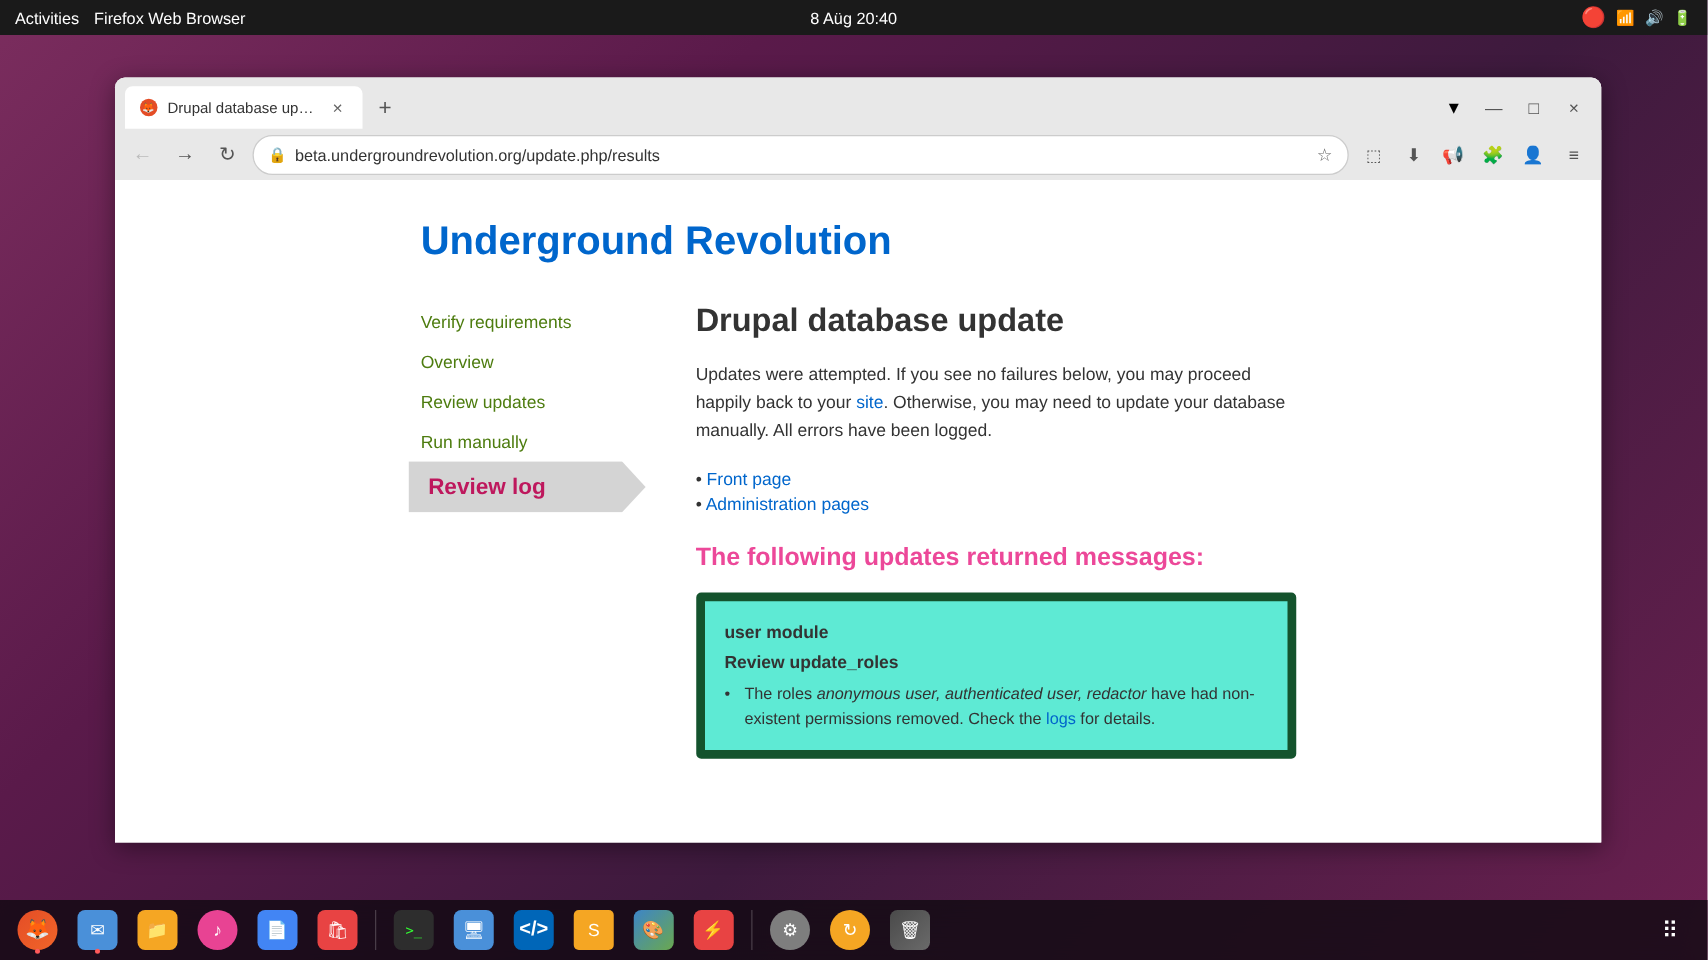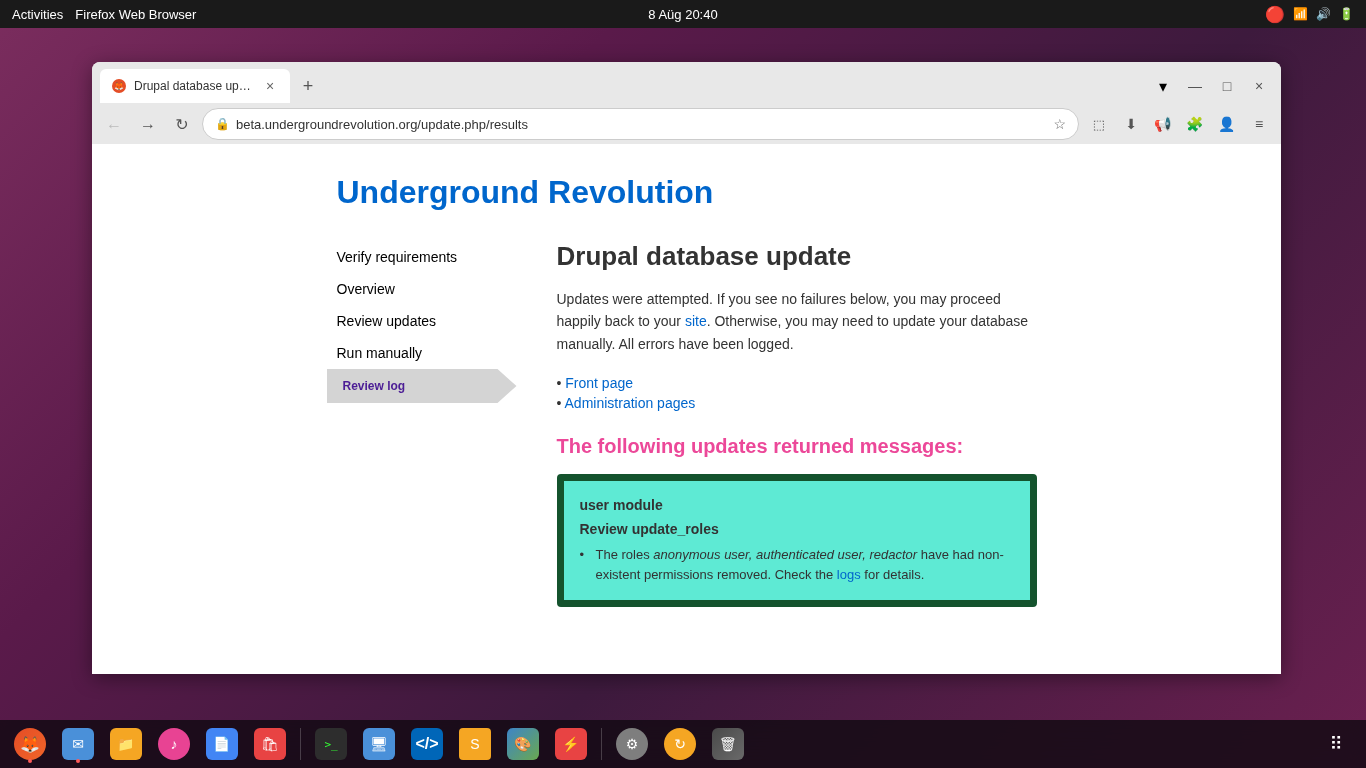--- a/index.html
+++ b/index.html
@@ -201,30 +201,30 @@
     }
 
     .sidebar-nav {
       width: 180px;
       flex-shrink: 0;
     }
 
     .nav-item {
       padding: 8px 0;
       font-size: 14px;
-      color: #000000;
+      color: #4d7c0f;
       cursor: pointer;
       border-radius: 4px;
     }
 
     .nav-item-active {
       padding: 10px 16px;
-      font-size: 12px;
+      font-size: 18px;
       font-weight: 600;
-      color: #4c1d95;
+      color: #be185d;
       background: #d4d4d4;
       clip-path: polygon(0 0, 90% 0, 100% 50%, 90% 100%, 0 100%);
       margin-left: -10px;
     }
 
     .main-content {
       flex: 1;
     }
 
     .page-heading {

